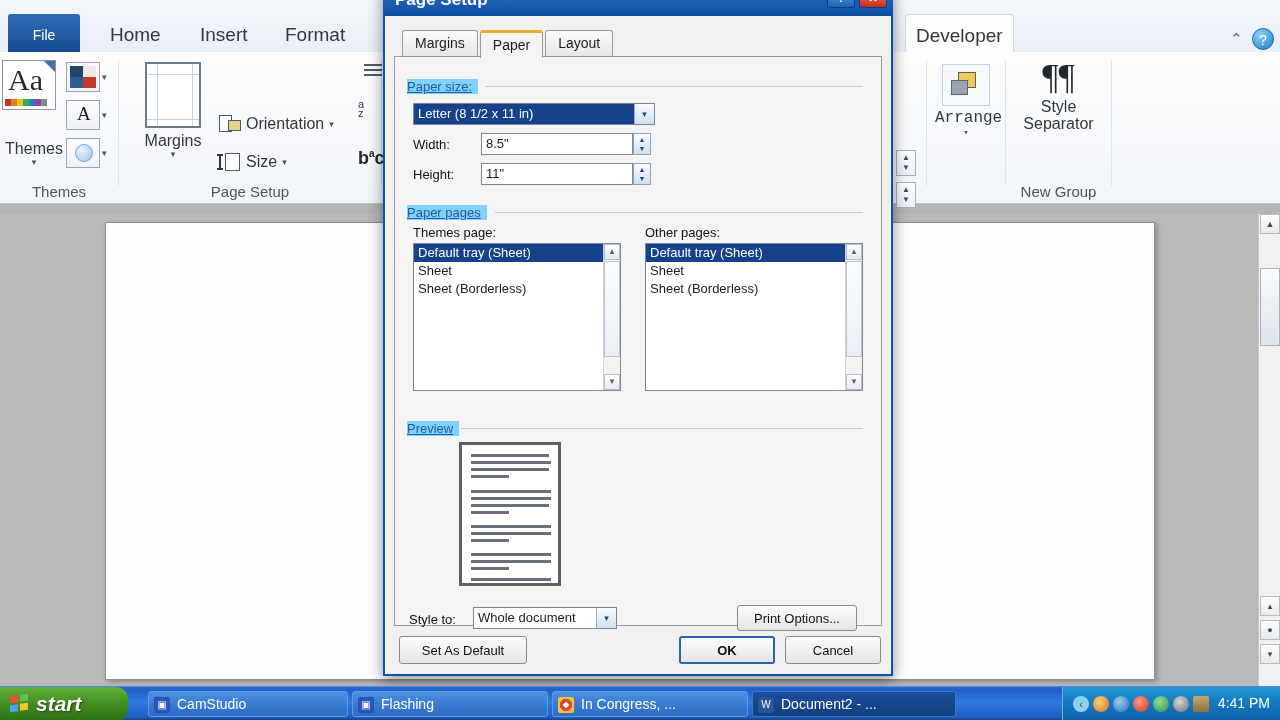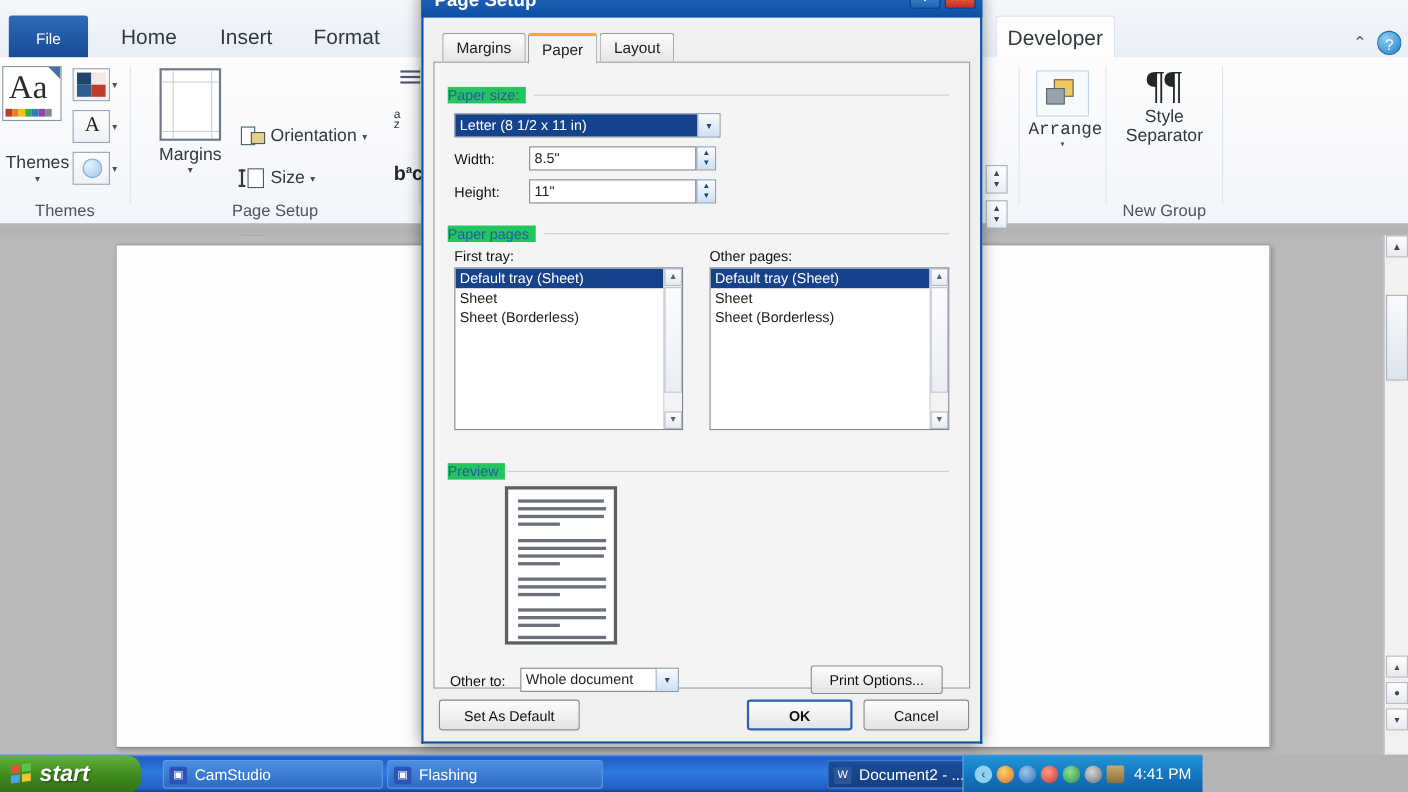--- a/index.html
+++ b/index.html
@@ -187,22 +187,22 @@
     background:#f4f4f4; border-top:3px solid #f0a92c;
     height:28px; line-height:24px; position:relative; z-index:3;
   }
 
   .dpanel {
     position:absolute; left:9px; top:40px; width:488px; height:570px;
     background:#f4f4f4; border:1px solid #9a9a9a;
   }
 
   .sect-cap {
-    position:absolute; font-size:13px; color:#2a57a5; background:#22c55e;
-    padding-right:6px; z-index:2;
+    position:absolute; font-size:13px; color:#2a57a5; background:#7dd3fc;
+    padding-right:6px; z-index:2;text-decoration:underline;
   }
   .sect-rule { position:absolute; height:1px; background:#c8cdd4; }
 
   .f-label { position:absolute; font-size:13px; color:#111; }
 
   .combo {
     position:absolute; height:22px; background:#fff;
     border:1px solid #7d8894; display:flex; align-items:center;
   }
   .combo .val { flex:1; padding:0 4px; font-size:13px; line-height:20px; }
@@ -251,21 +251,21 @@
   .btn {
     position:absolute; background:linear-gradient(#fcfcfc,#e4e4e4);
     border:1px solid #8a8a8a; border-radius:3px;
     font-size:13px; text-align:center; color:#111;
     display:flex; align-items:center; justify-content:center;
   }
   .btn.primary { border:2px solid #2a63b0; }
 
   
   #taskbar {
-    position:absolute; left:0; bottom:0; width:1093px; height:34px;
+    position:absolute; left:0; bottom:0; width:1280px; height:34px;
     background:linear-gradient(#2b6ed6 0%,#215fc4 8%,#2f7ae0 45%,#1e5ec0 92%,#163f86 100%);
     border-top:1px solid #4b8ae8;
     padding-left:40px;
   }
   .start-btn {
     position:absolute; left:0; top:0; width:128px; height:34px;
     background:linear-gradient(#63b038,#3f8a1e 55%,#2f6f14);
     border-radius:0 12px 12px 0;
     color:#fff; font-size:21px; font-style:italic; font-weight:bold;
     padding-left:36px; line-height:33px;
@@ -516,21 +516,21 @@
       </div>
       <div class="txtbox" style="left:86px; top:106px; width:152px;">11"</div>
       <div class="spinbtn" style="left:238px; top:106px;">
         <span>▲</span>
         <span>▼</span>
       </div>
 
       <div class="sect-cap" style="left:12px; top:148px;">Paper pages</div>
       <div class="sect-rule" style="left:100px; top:155px; width:368px;"></div>
 
-      <div class="f-label" style="left:18px; top:168px;">First tray:</div>
+      <div class="f-label" style="left:18px; top:168px;">Themes page:</div>
       <div class="listbox" style="left:18px; top:186px; width:208px; height:148px;">
         <div class="lb-item sel">Default tray (Sheet)</div>
         <div class="lb-item">Sheet</div>
         <div class="lb-item">Sheet (Borderless)</div>
         <div class="lb-scroll">
           <div class="a" style="top:0;">▲</div>
           <div class="t"></div>
           <div class="a" style="bottom:0;">▼</div>
         </div>
       </div>
@@ -561,21 +561,21 @@
         <div class="pline" style="left:9px; top:66px; width:38px;"></div>
         <div class="pline" style="left:9px; top:80px; width:80px;"></div>
         <div class="pline" style="left:9px; top:87px; width:80px;"></div>
         <div class="pline" style="left:9px; top:94px; width:38px;"></div>
         <div class="pline" style="left:9px; top:108px; width:80px;"></div>
         <div class="pline" style="left:9px; top:115px; width:80px;"></div>
         <div class="pline" style="left:9px; top:122px; width:38px;"></div>
         <div class="pline" style="left:9px; top:133px; width:80px;"></div>
       </div>
 
-      <div class="f-label" style="left:14px; top:555px;">Other to:</div>
+      <div class="f-label" style="left:14px; top:555px;">Style to:</div>
       <div class="combo" style="left:78px; top:550px; width:144px;">
         <span class="val">Whole document</span>
         <span class="arw">▾</span>
       </div>
 
       <div class="btn" style="left:342px; top:548px; width:120px; height:26px;">Print Options...</div>
     </div>
 
     <div class="btn" style="left:14px; top:620px; width:128px; height:28px;">Set As Default</div>
     <div class="btn primary" style="left:294px; top:620px; width:96px; height:28px;font-weight:bold;">OK</div>
@@ -592,20 +592,24 @@
   <div class="tb-item" style="left:148px; width:200px;">
     <span class="tb-ico" style="background:#2b53b8;">▣</span>
     <span>CamStudio</span>
   </div>
 
   <div class="tb-item" style="left:352px; width:196px;">
     <span class="tb-ico" style="background:#2b53b8;">▣</span>
     <span>Flashing</span>
   </div>
 
+  <div class="tb-item" style="left:552px; width:196px;">
+    <span class="tb-ico" style="background:radial-gradient(circle at 50% 50%,#fff 22%,#d94c3d 24%,#d94c3d 55%,#f5c431 56%);"></span>
+    <span>In Congress, ...</span>
+  </div>
 
   <div class="tb-item active" style="left:752px; width:204px;">
     <span class="tb-ico" style="background:#2a5699;">W</span>
     <span>Document2 - ...</span>
   </div>
 
   <div class="tray">
     <span class="tray-ico" style="background:#8fd0ef;color:#0b4a74;font-size:11px;text-align:center;line-height:16px;">‹</span>
     <span class="tray-ico" style="background:radial-gradient(circle at 40% 35%,#ffd36b,#d96a2b);"></span>
     <span class="tray-ico" style="background:radial-gradient(circle at 40% 35%,#9ec9ef,#2a6fb5);"></span>

